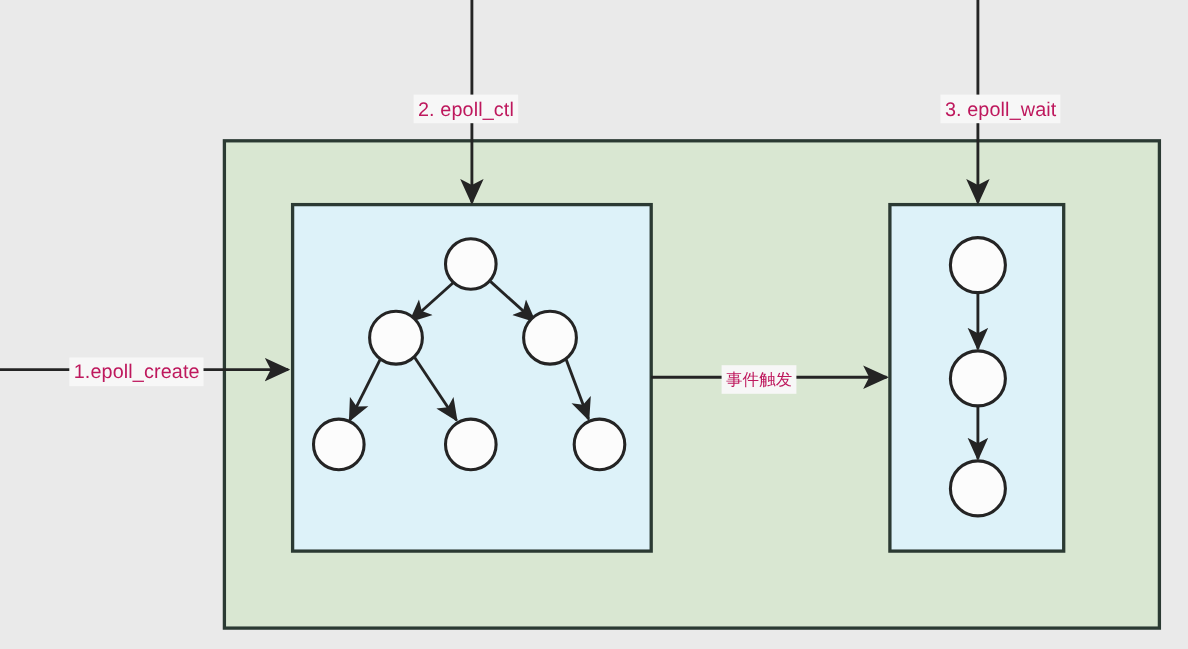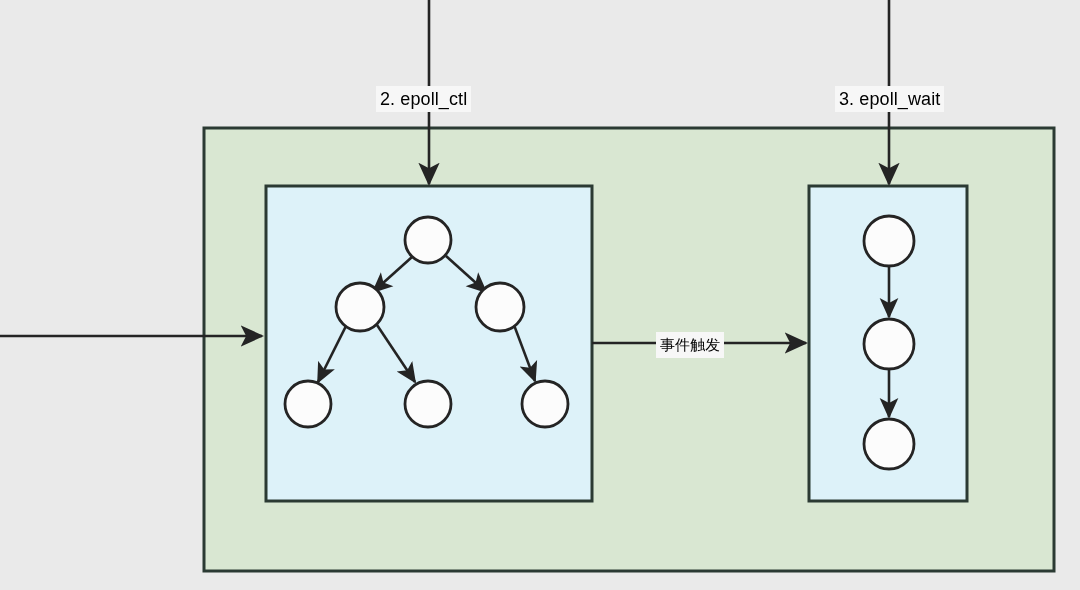--- a/index.html
+++ b/index.html
@@ -9,30 +9,30 @@
     background:#eaeaea;
     font-family:"Liberation Sans","DejaVu Sans",sans-serif;
     overflow:hidden;
     position:relative;
   }
   #stage{position:absolute;left:0;top:0;width:1080px;height:590px;}
   svg#diagram{position:absolute;left:0;top:0;width:1080px;height:590px;display:block;}
   .lbl{
     position:absolute;
     background:#f7f7f7;
-    color:#000000;
+    color:#be185d;
     font-size:18px;
     line-height:22px;
     white-space:nowrap;
     padding:2px 4px;
     letter-spacing:0.1px;
   }
   .lbl-cjk{font-family:"DejaVu Sans","Liberation Sans",sans-serif;font-size:15px;}
   #lbl-epoll-ctl{left:376px;top:86px;}
-  #lbl-epoll-wait{left:835px;top:86px;}
+  #lbl-epoll-wait{left:855px;top:86px;}
   #lbl-epoll-create{left:63px;top:325px;}
   #lbl-event-trigger{left:656px;top:332px;}
 </style>
 </head>
 <body>
 
 <div id="stage">
 
   <svg id="diagram" viewBox="0 0 1080 590" xmlns="http://www.w3.org/2000/svg">
     <defs>
@@ -84,16 +84,17 @@
       <circle cx="889" cy="241" r="25" fill="#fcfcfc" stroke="#242424" stroke-width="2.8"></circle>
       <circle cx="889" cy="344" r="25" fill="#fcfcfc" stroke="#242424" stroke-width="2.8"></circle>
       <circle cx="889" cy="444" r="25" fill="#fcfcfc" stroke="#242424" stroke-width="2.8"></circle>
     </g>
   </svg>
 
   <div class="lbl" id="lbl-epoll-ctl">2. epoll_ctl</div>
 
   <div class="lbl" id="lbl-epoll-wait">3. epoll_wait</div>
 
+  <div class="lbl" id="lbl-epoll-create">1.epoll_create</div>
 
   <div class="lbl lbl-cjk" id="lbl-event-trigger">事件触发</div>
 
 </div>
 
 </body></html>

